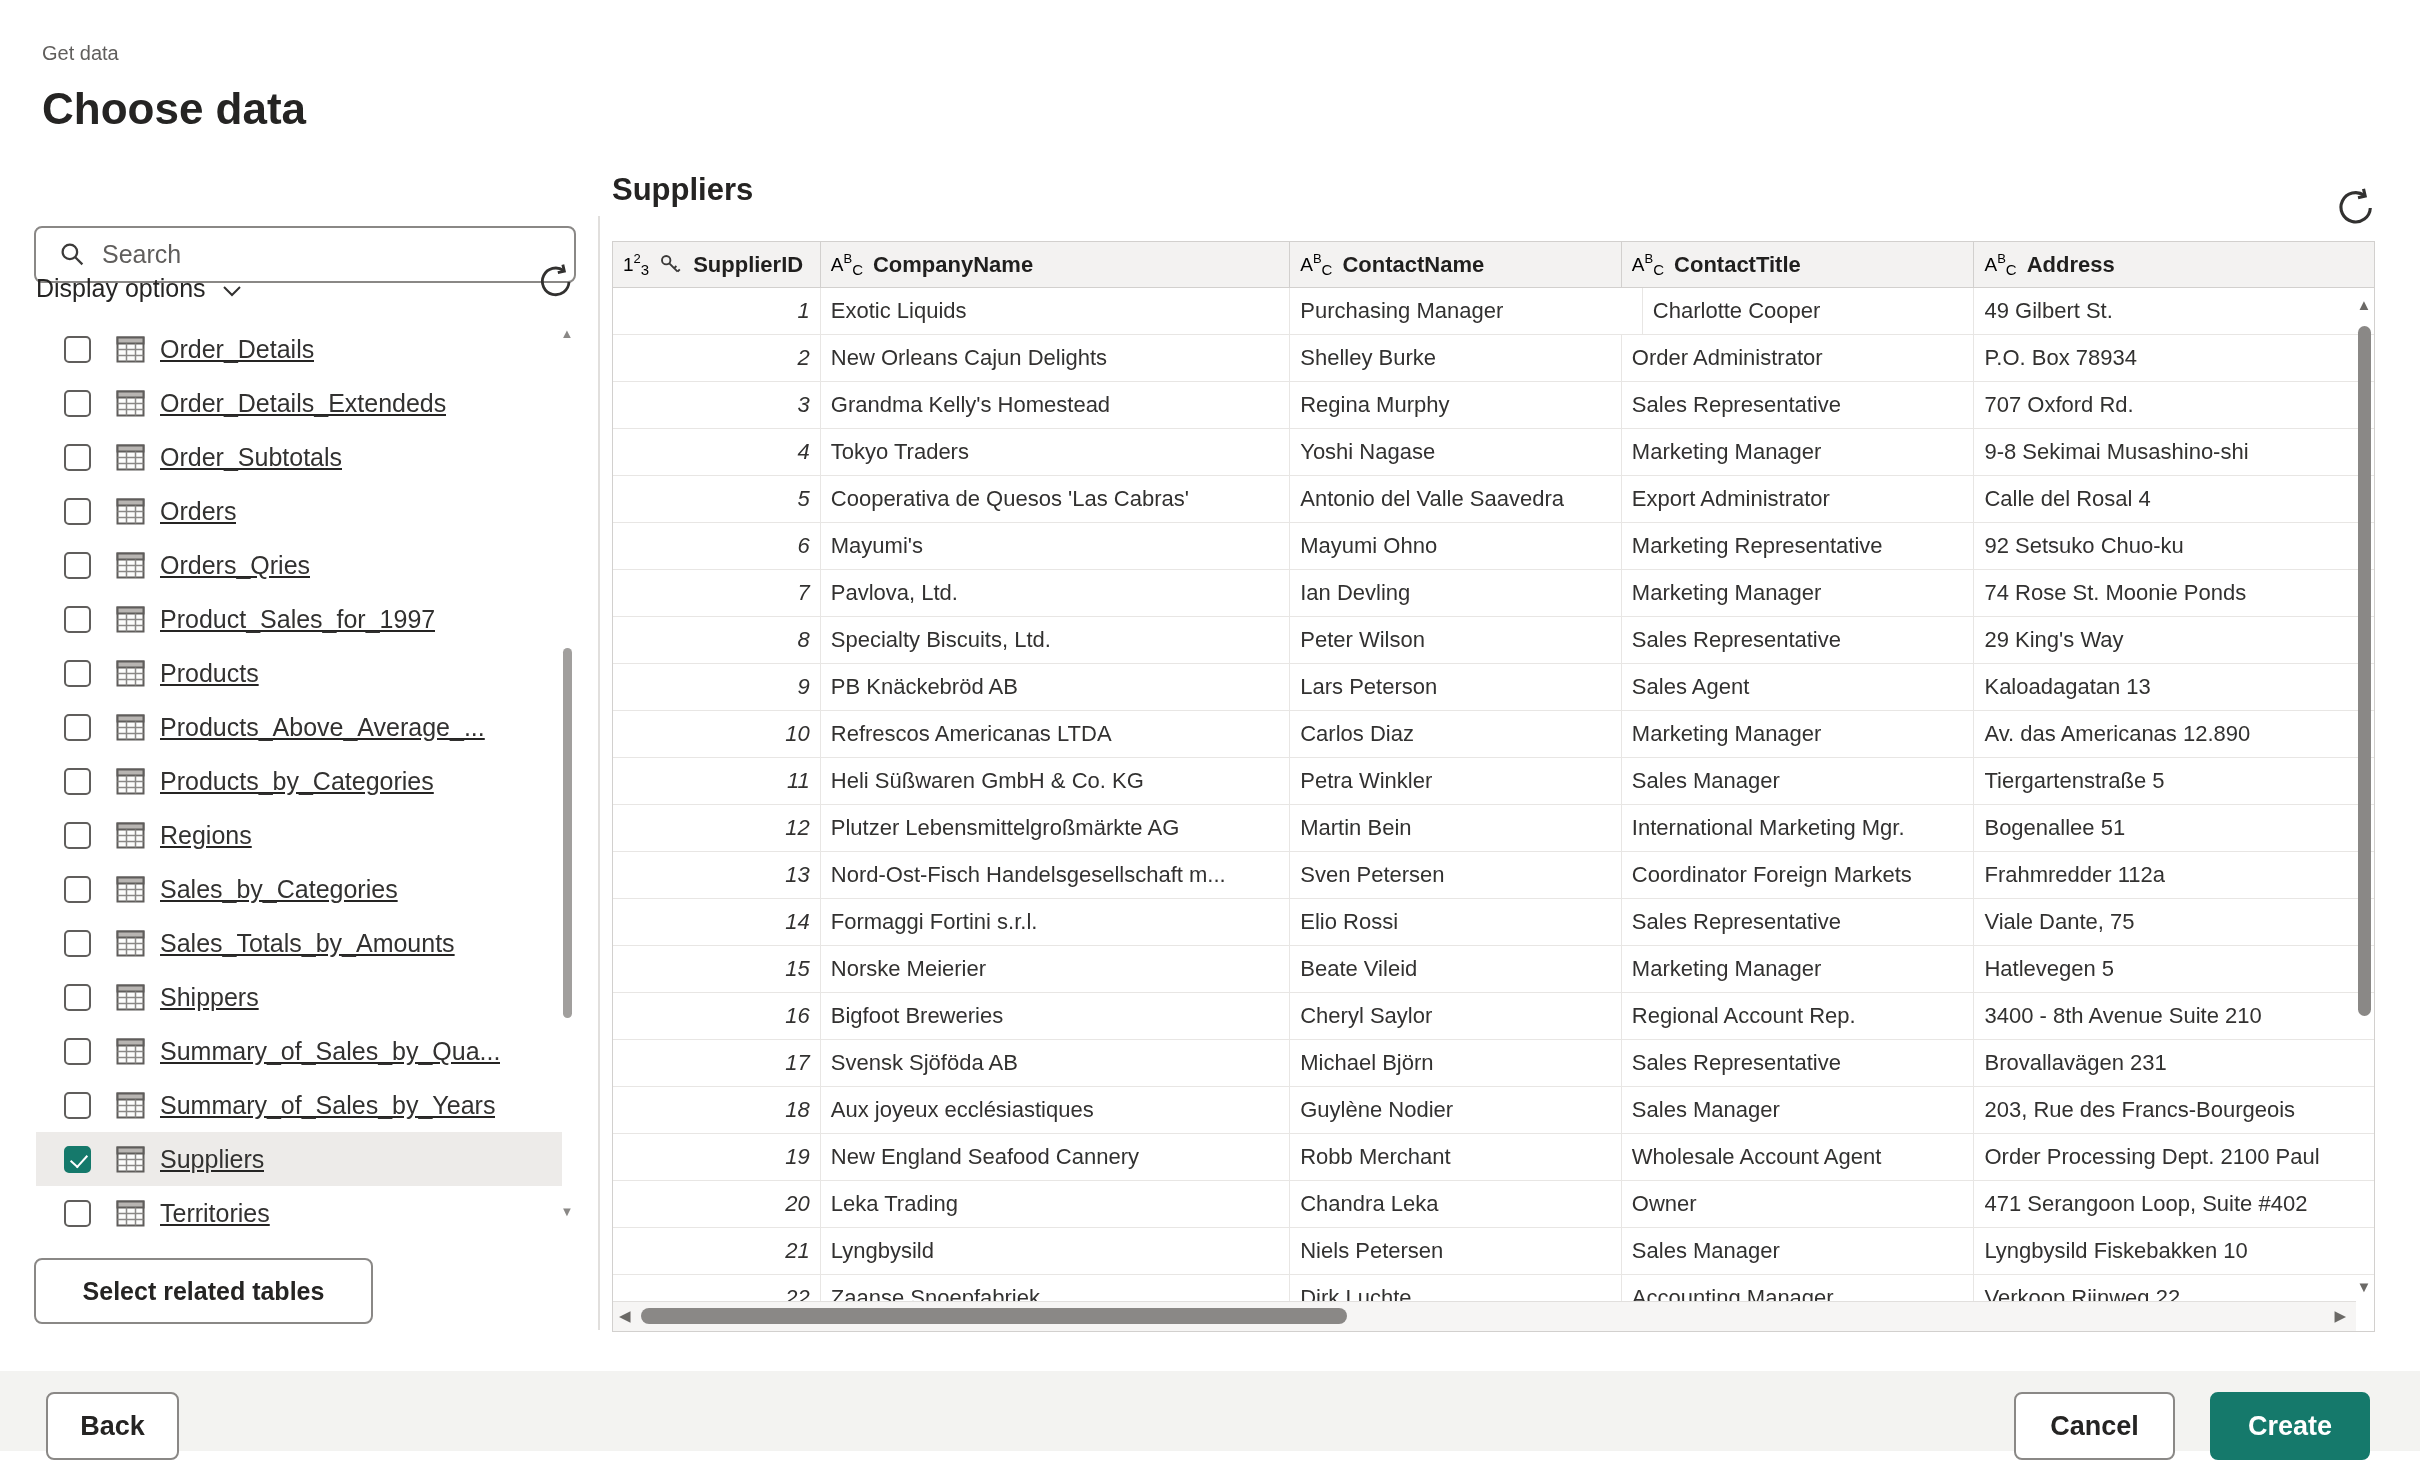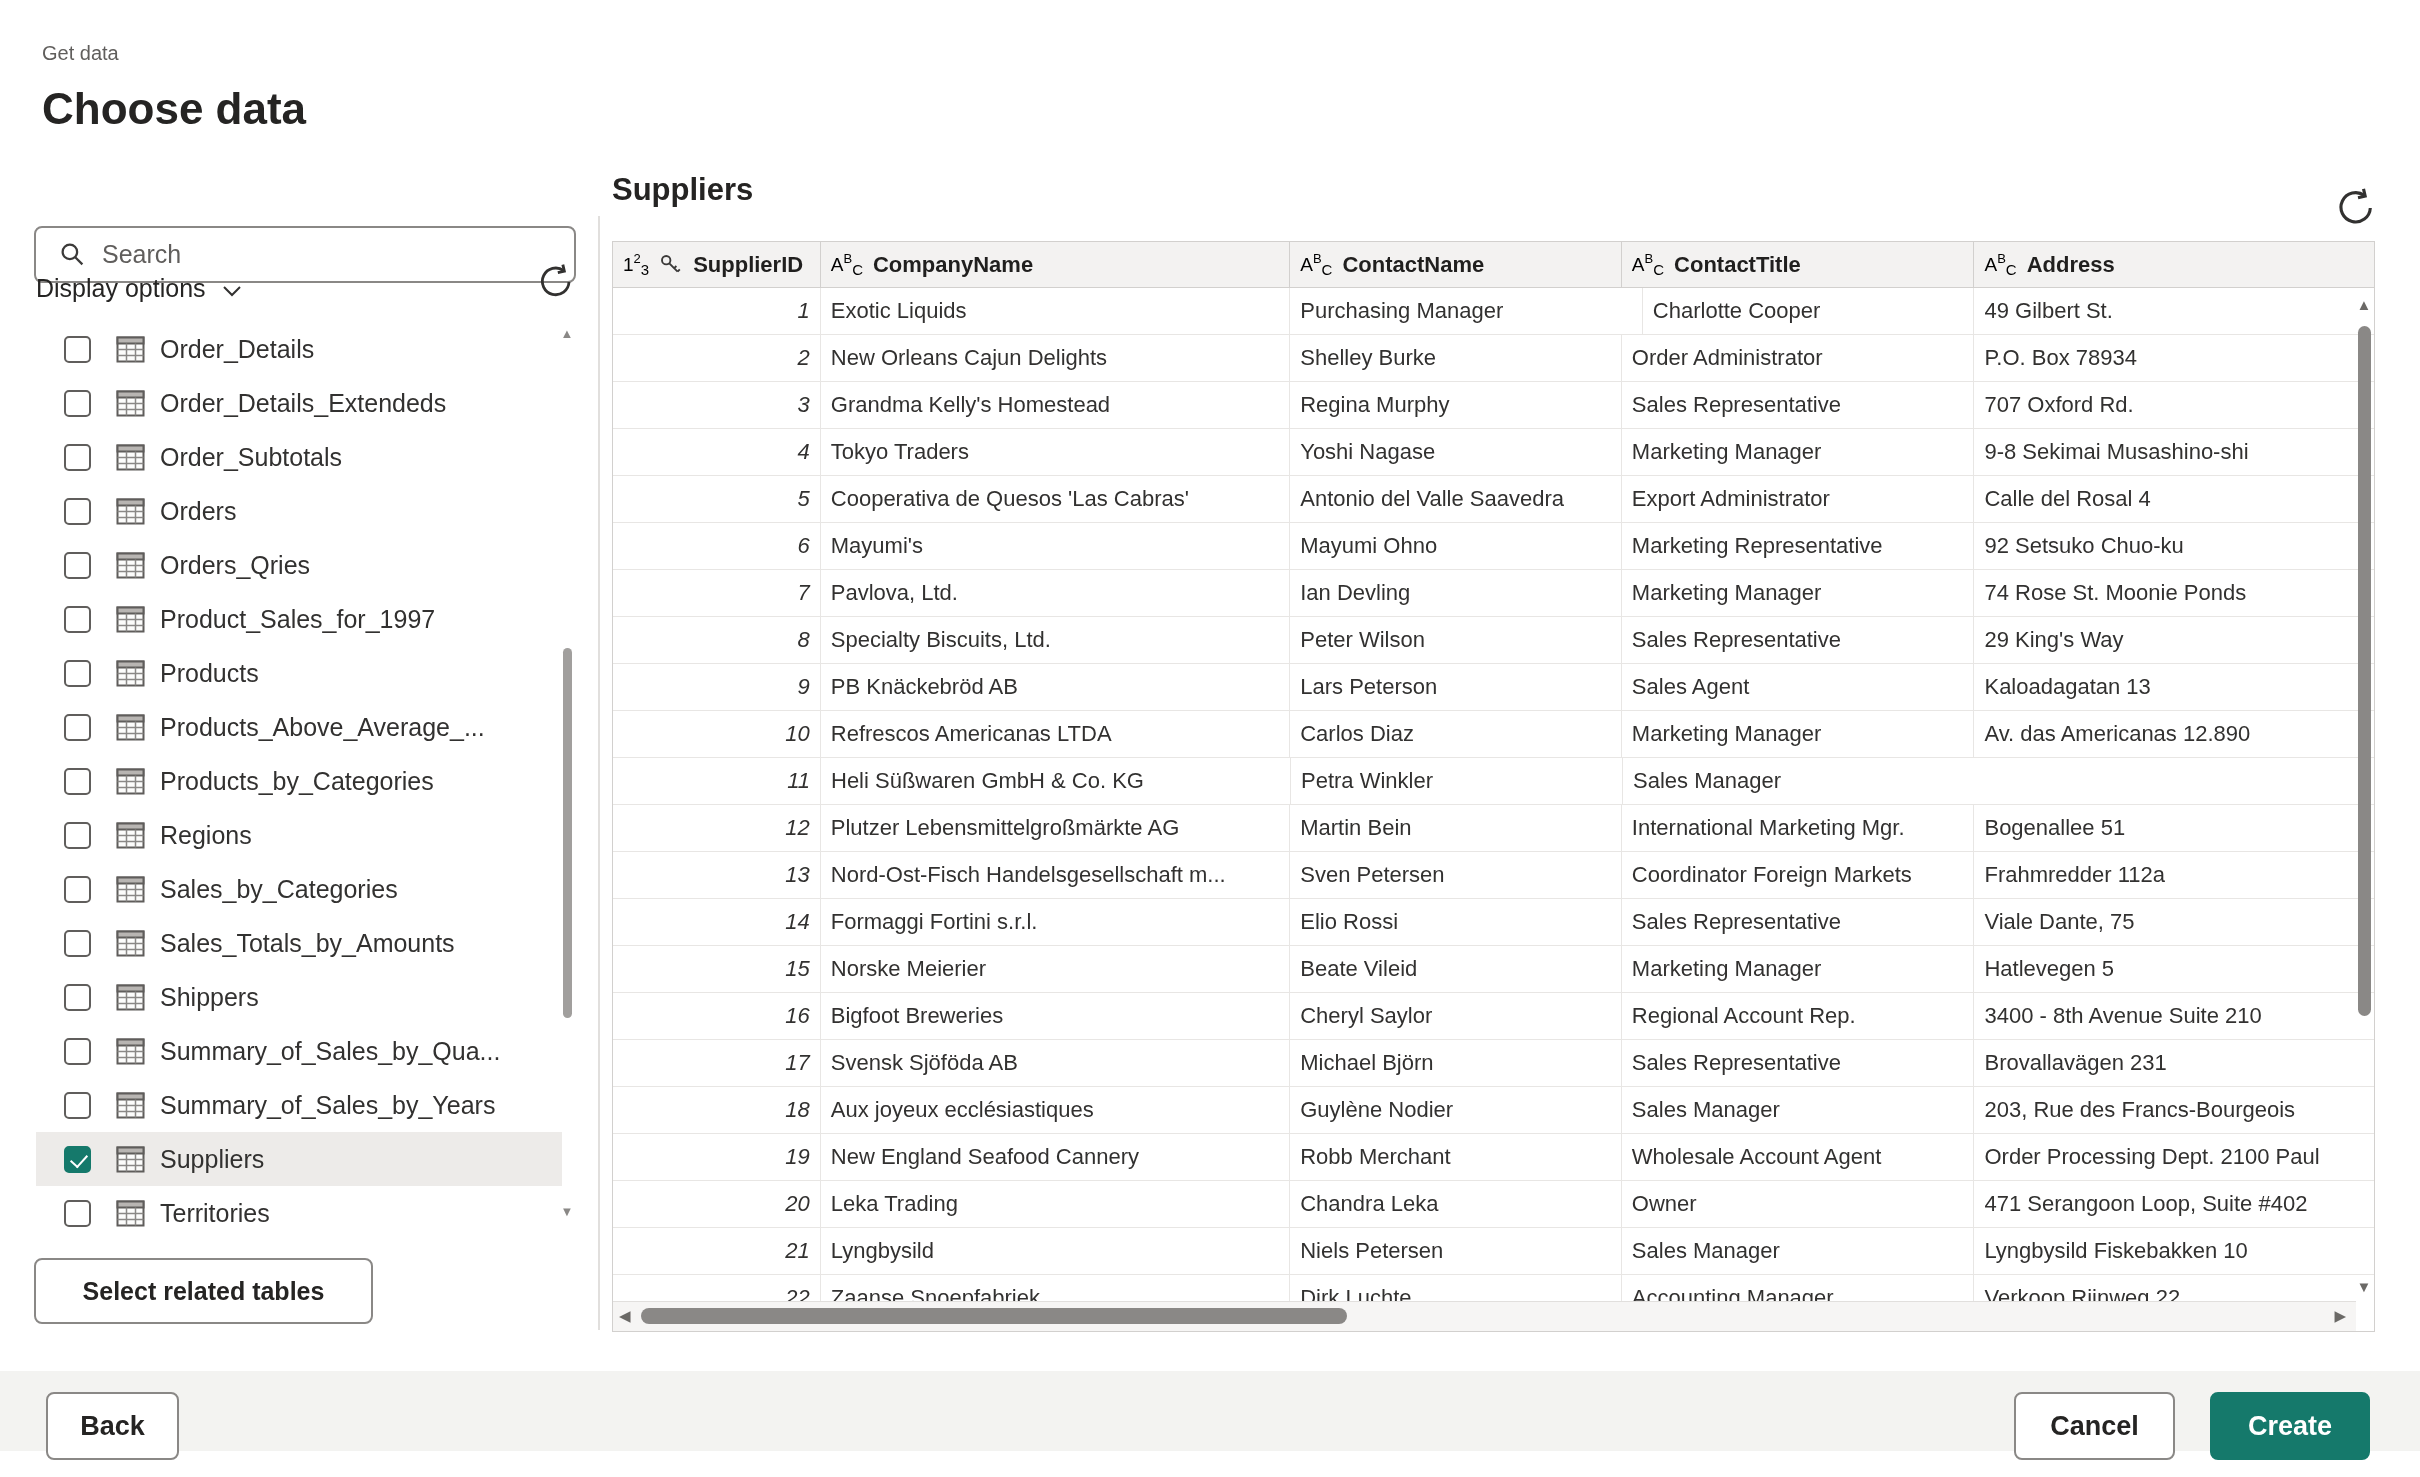--- a/index.html
+++ b/index.html
@@ -18,21 +18,21 @@
   .search-input { border:none; outline:none; background:transparent; font-family:"Liberation Sans",sans-serif;
     font-size:25px; color:#8b5cf6; margin-left:14px; width:440px; }
   .search-input::placeholder { color:#605e5c; }
 
   .display-options { position:absolute; left:36px; top:268px; height:40px; display:flex; align-items:center; cursor:pointer; }
   .display-options-label { font-size:25px; color:#252423; }
   .display-options svg { margin-left:16px; margin-top:6px; }
   .refresh-left { position:absolute; left:536px; top:262px; width:40px; height:40px; }
 
   .tables-list { position:absolute; left:0; top:322px; width:576px; }
-  .table-item { height:54px; display:flex; align-items:center; margin-left:36px; width:526px; padding-left:28px; cursor:pointer; }
+  .table-item { height:54px; display:flex; align-items:center; margin-left:36px; width:526px; padding-left:28px; cursor:pointer;text-decoration:underline; }
   .table-item.selected { background:#edebe9; }
   .cbx { width:27px; height:27px; border:2px solid #605e5c; border-radius:5px; background:#fff; flex:none; position:relative; }
   .cbx.checked { background:#15796b; border-color:#15796b; }
   .cbx.checked::after { content:""; position:absolute; left:8px; top:3px; width:8px; height:14px;
     border:solid #fff; border-width:0 2.5px 2.5px 0; transform:rotate(42deg); }
   .tbl-icon { margin-left:24px; flex:none; }
   .table-item-label { margin-left:14px; font-size:25px; color:#323130; white-space:nowrap; overflow:hidden; }
 
   
   .side-scroll-arrow { position:absolute; left:558px; width:18px; text-align:center; font-size:13px; color:#8a8886; cursor:pointer; }
@@ -436,20 +436,21 @@
     <div class="td col-company">Refrescos Americanas LTDA</div>
     <div class="td col-contact">Carlos Diaz</div>
     <div class="td col-title">Marketing Manager</div>
     <div class="td col-address">Av. das Americanas 12.890</div>
   </div>
         <div class="trow">
     <div class="td td-id col-id">11</div>
     <div class="td col-company">Heli Süßwaren GmbH &amp; Co. KG</div>
     <div class="td col-contact">Petra Winkler</div>
     <div class="td col-title">Sales Manager</div>
+    <div class="td col-address">Tiergartenstraße 5</div>
   </div>
         <div class="trow">
     <div class="td td-id col-id">12</div>
     <div class="td col-company">Plutzer Lebensmittelgroßmärkte AG</div>
     <div class="td col-contact">Martin Bein</div>
     <div class="td col-title">International Marketing Mgr.</div>
     <div class="td col-address">Bogenallee 51</div>
   </div>
         <div class="trow">
     <div class="td td-id col-id">13</div>

